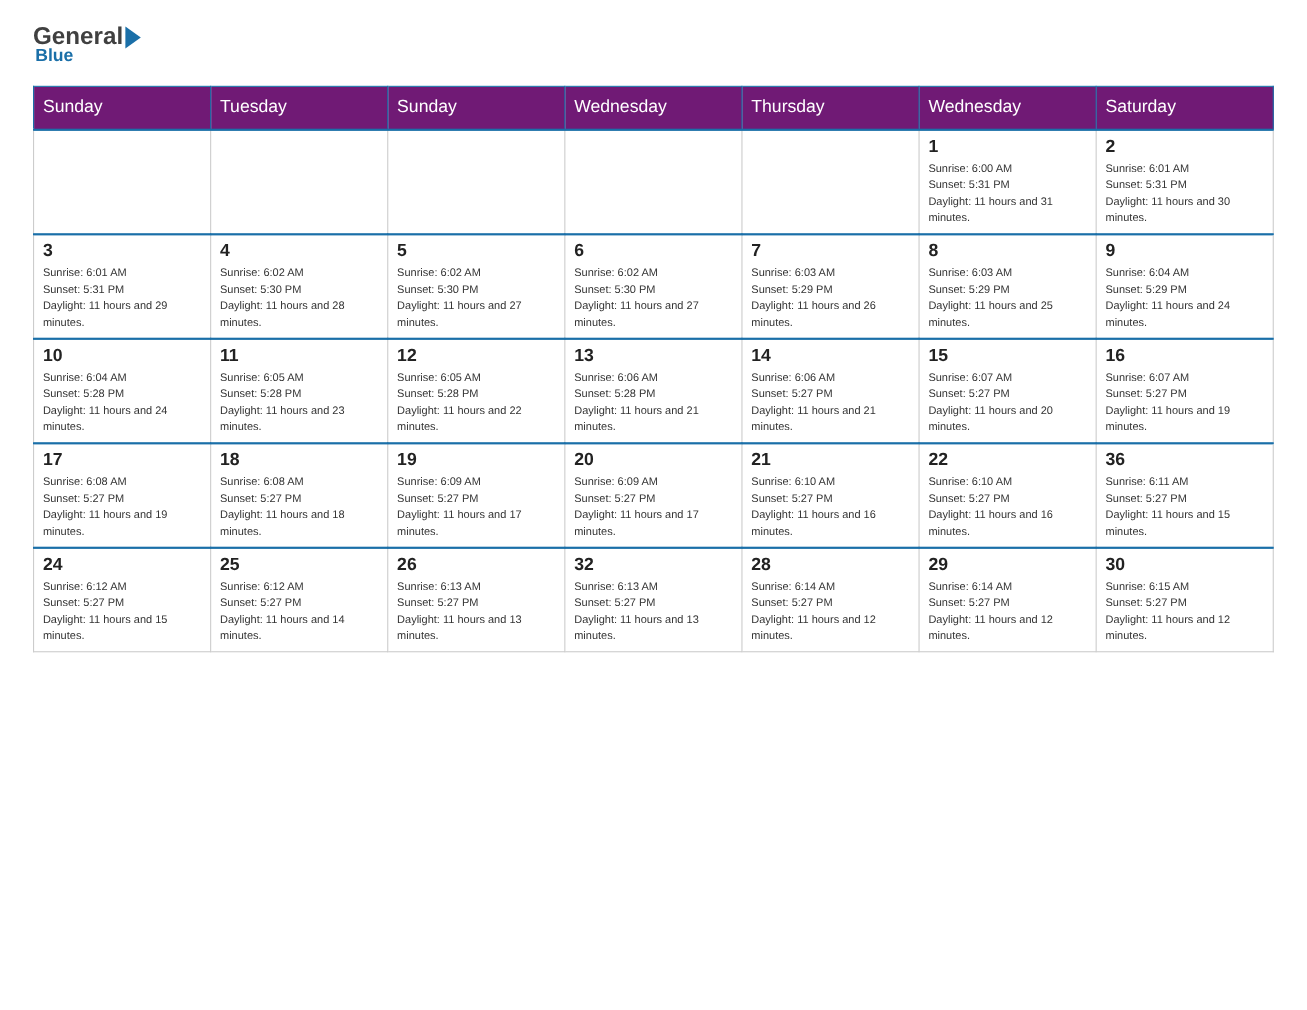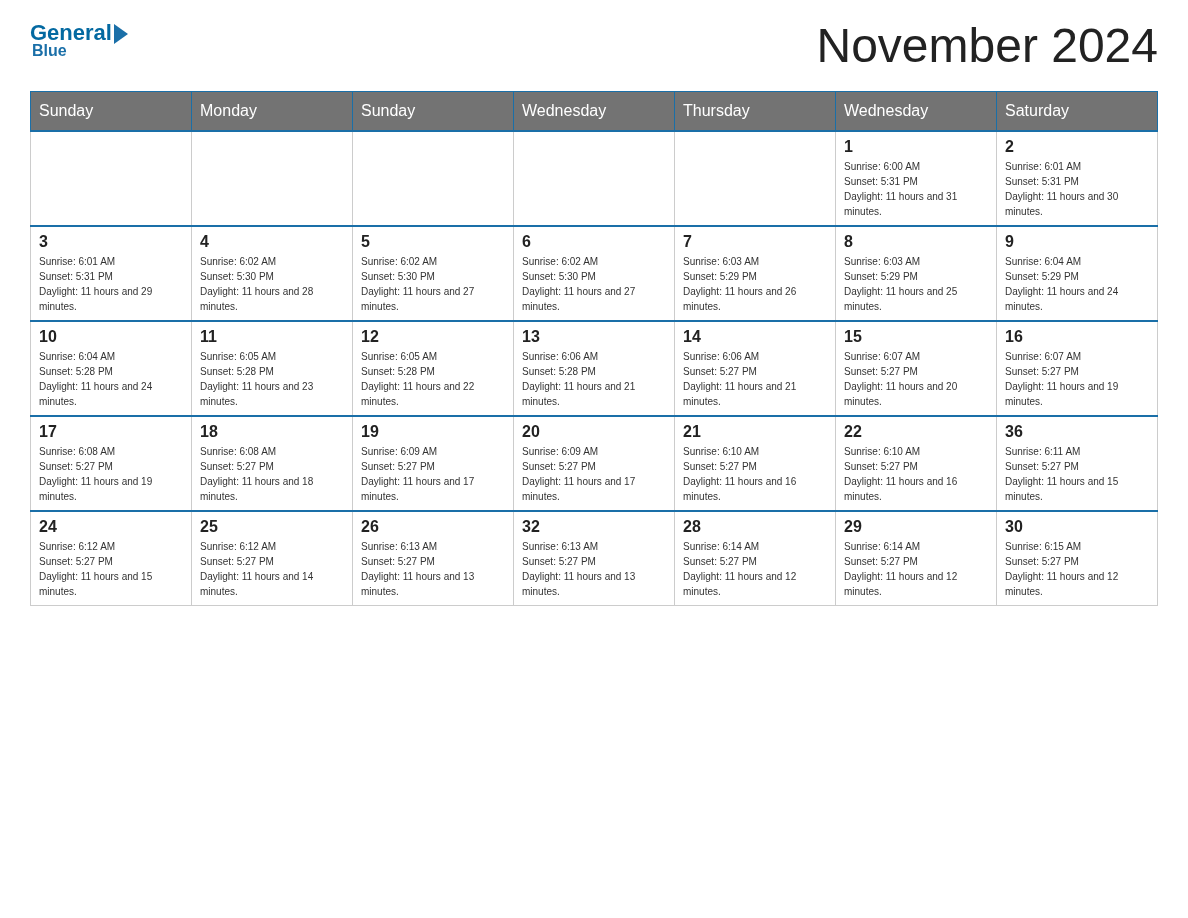--- a/index.html
+++ b/index.html
@@ -21,21 +21,21 @@
       flex-direction: column;
       align-items: flex-start;
     }
     .logo-top {
       display: flex;
       align-items: center;
       font-size: 22px;
       font-weight: bold;
       color: #333;
     }
-    .logo-general { color: #0369a1; }
+    .logo-general { color: #404040; }
     .logo-arrow {
       display: inline-block;
       width: 0;
       height: 0;
       border-left: 14px solid #1a6fa8;
       border-top: 10px solid transparent;
       border-bottom: 10px solid transparent;
       margin: 0 2px;
       position: relative;
       top: 1px;
@@ -61,21 +61,21 @@
       font-weight: 400;
       color: #555;
       margin-top: 4px;
     }
     .calendar {
       width: 100%;
       border-collapse: collapse;
       border: 1px solid #aaa;
     }
     .calendar th {
-      background: #737373;
+      background: #701a75;
       color: #fff;
       padding: 10px 8px;
       font-size: 16px;
       font-weight: 500;
       text-align: left;
       border: 1px solid #1a6fa8;
     }
     .calendar td {
       vertical-align: top;
       padding: 6px 8px;
@@ -113,29 +113,28 @@
 
 <div class="header">
   <div class="logo">
     <div class="logo-top">
       <span class="logo-general">General</span>
       <span class="logo-arrow"></span>
     </div>
     <span class="logo-blue">Blue</span>
   </div>
   <div class="title-block">
-    <h1>November 2024</h1>
   </div>
 </div>
 
 <table class="calendar">
   <thead>
     <tr>
     <th>Sunday</th>
-        <th>Monday</th>
+        <th>Tuesday</th>
         <th>Sunday</th>
         <th>Wednesday</th>
         <th>Thursday</th>
         <th>Wednesday</th>
         <th>Saturday</th>
       </tr>
   </thead>
   <tbody id="calendar-body">
   <tr>
         <td class="empty-cell"></td>

